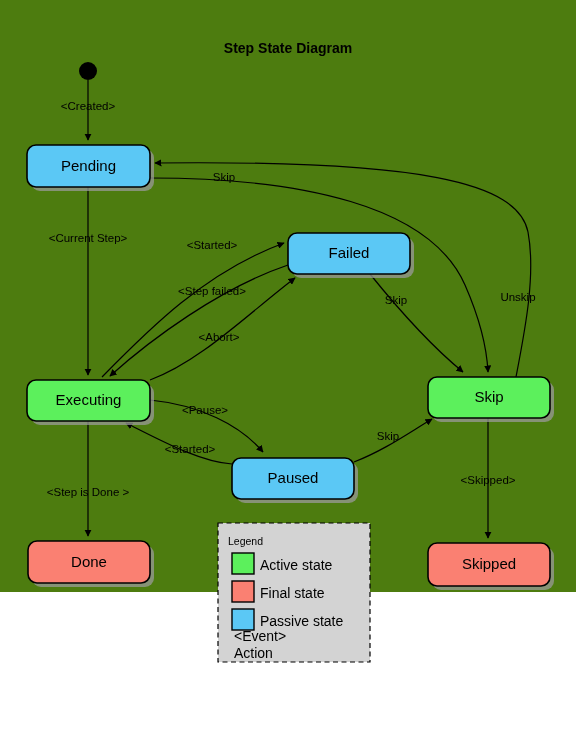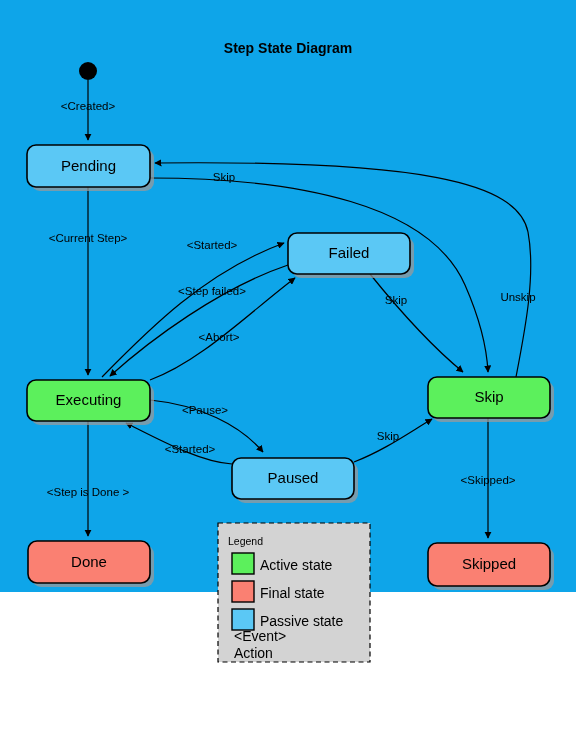--- a/index.html
+++ b/index.html
@@ -11,21 +11,21 @@
   body {
     width: 576px;
     height: 734px;
     font-family: "Liberation Sans", sans-serif;
     overflow: hidden;
   }
   #canvas {
     position: relative;
     width: 576px;
     height: 592px;
-    background: #0ea5e9;
+    background: #4d7c0f;
   }
   #diagram-svg {
     position: absolute;
     left: 0;
     top: 0;
     width: 576px;
     height: 734px;
   }
   .diagram-title {
     font-size: 14px;

